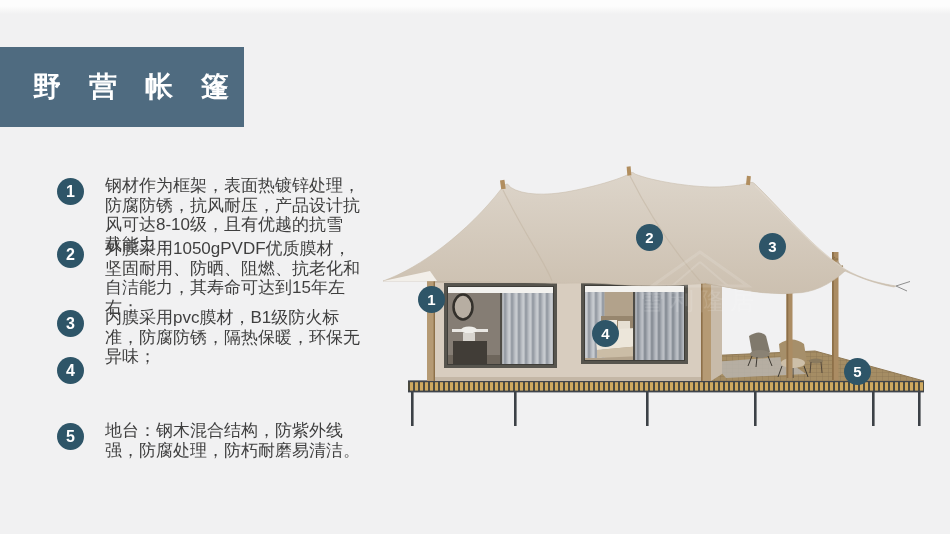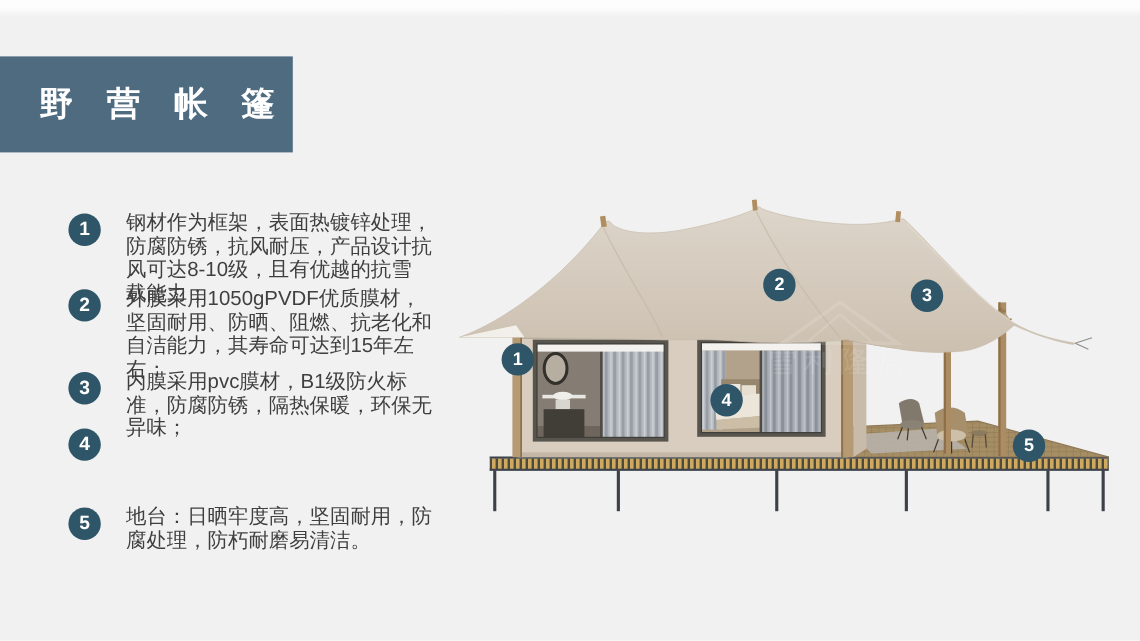--- a/index.html
+++ b/index.html
@@ -56,21 +56,21 @@
   </div>
   <div class="feature f3">
     <div class="num-badge">3</div>
     <p class="feature-text">内膜采用pvc膜材，B1级防火标准，防腐防锈，隔热保暖，环保无异味；</p>
   </div>
   <div class="feature f4">
     <div class="num-badge">4</div>
   </div>
   <div class="feature f5">
     <div class="num-badge">5</div>
-    <p class="feature-text">地台：日晒牢度高，坚固耐用，防腐处理，防朽耐磨易清洁。</p>
+    <p class="feature-text">地台：钢木混合结构，防紫外线强，防腐处理，防朽耐磨易清洁。</p>
   </div>
 
   <svg class="tent-svg" viewBox="0 0 950 534">
     <defs>
       <linearGradient id="roofGrad" x1="0" y1="0" x2="0" y2="1">
         <stop offset="0" stop-color="#ddd5ca"></stop>
         <stop offset="1" stop-color="#ccc0b0"></stop>
       </linearGradient>
       <pattern id="band" width="5" height="14" patternUnits="userSpaceOnUse">
         <rect width="5" height="14" fill="#cfa95f"></rect>

